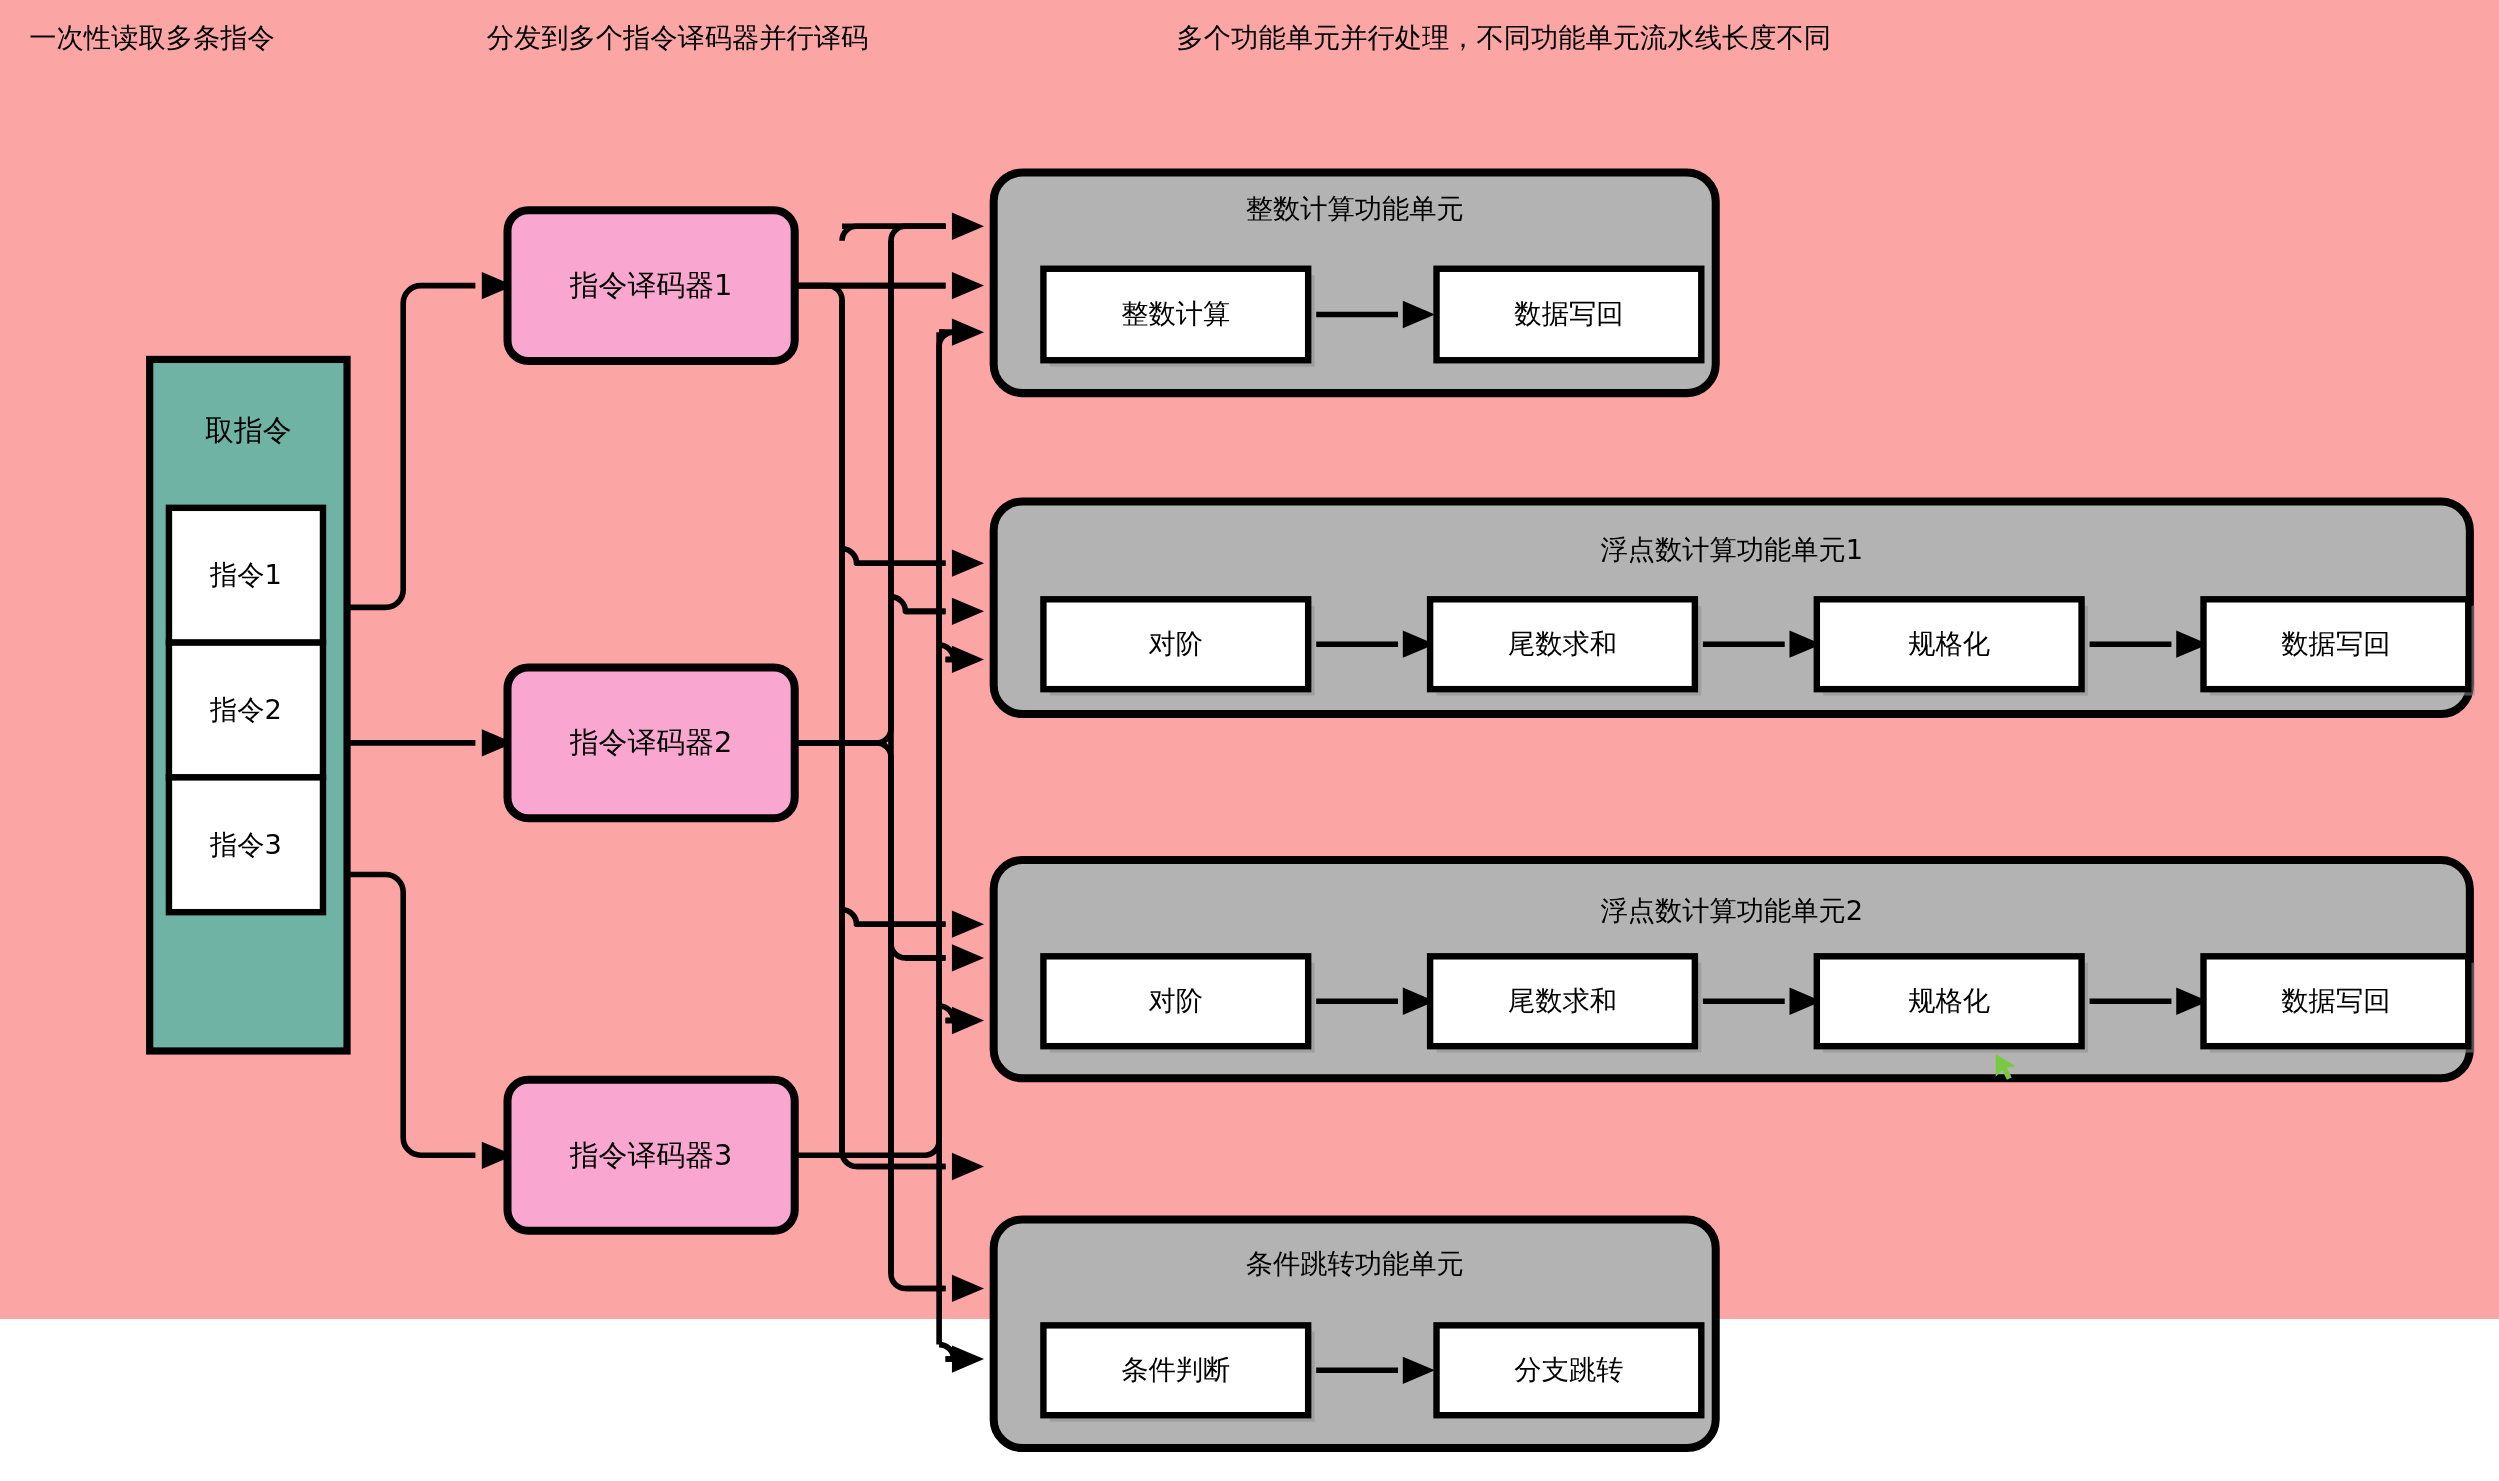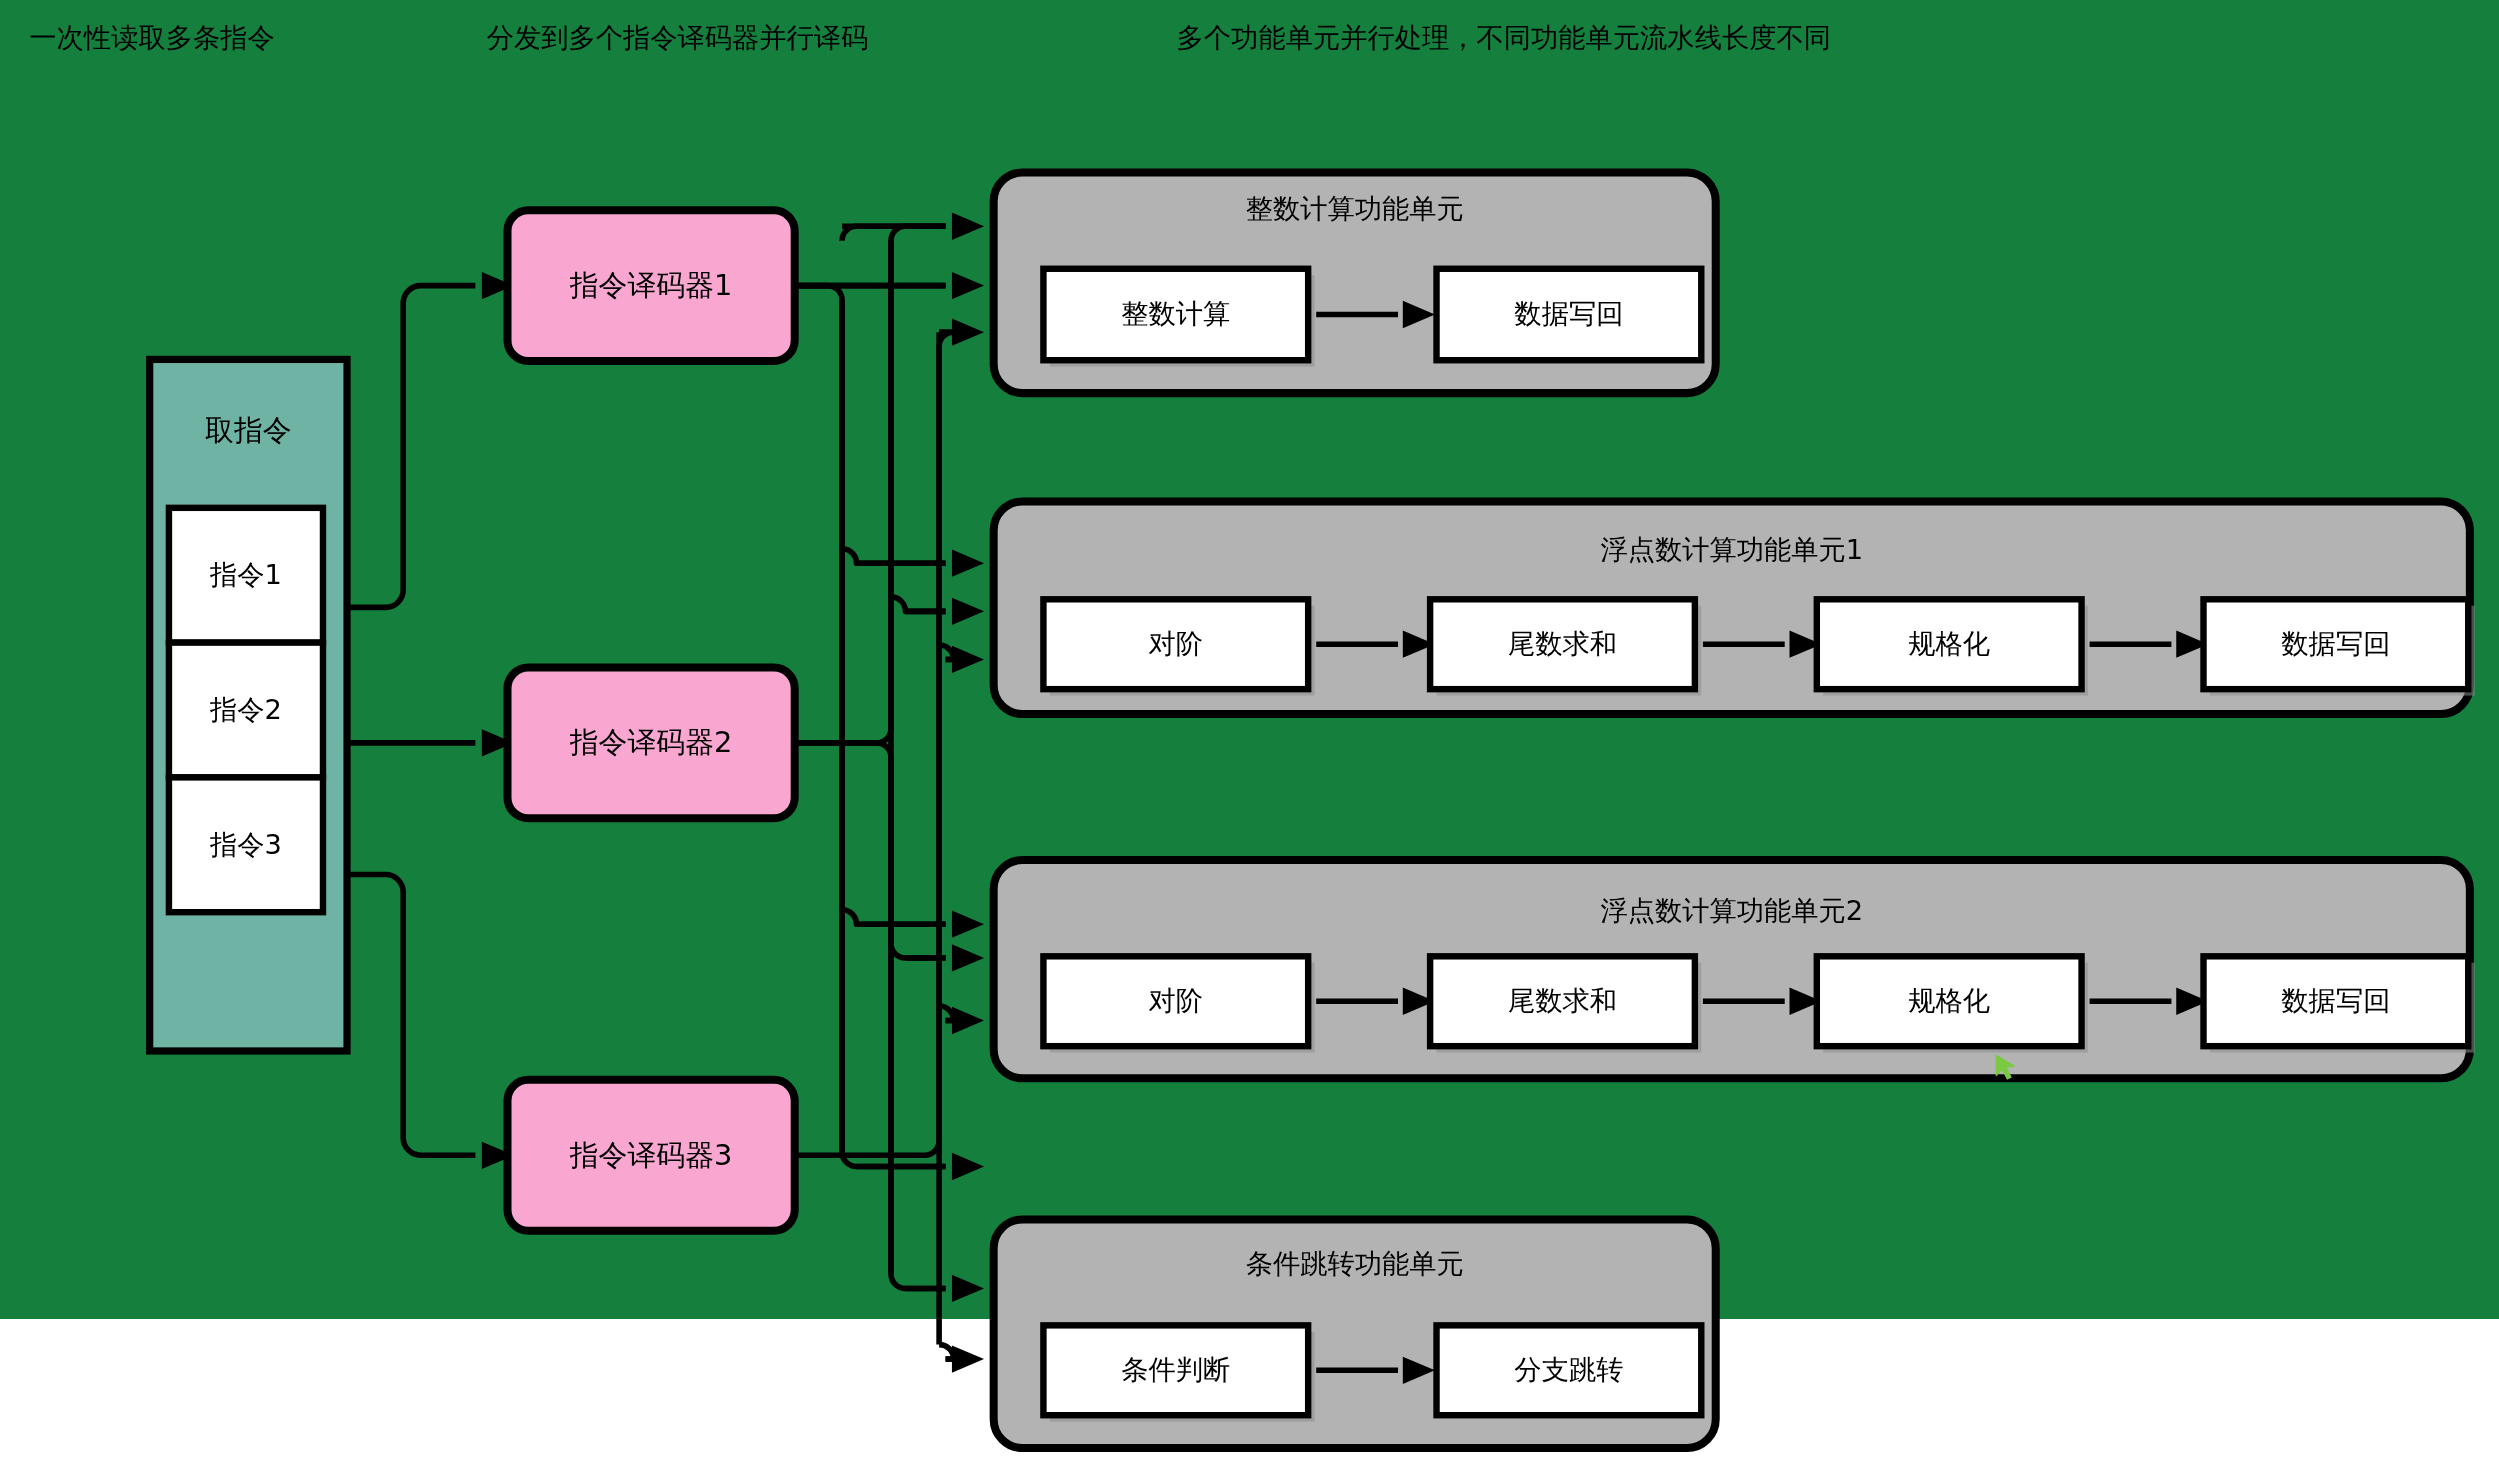--- a/index.html
+++ b/index.html
@@ -1,17 +1,17 @@
 <!DOCTYPE html>
 <html style="font-size:13px"><head>
 <meta charset="utf-8">
 <style>
   html,body{margin:0;padding:0;background:#ffffff;}
   body{width:2500px;height:1481px;font-family:"DejaVu Sans","Liberation Sans",sans-serif;overflow:hidden;}
-  #stage{position:relative;width:2500px;height:1319px;background:#15803d;}
+  #stage{position:relative;width:2500px;height:1319px;background:#fca5a5;}
   svg#diagram{position:absolute;left:0;top:0;width:2500px;height:1481px;}
 
   .caption{font-size:34px;fill:#000000;font-family:"DejaVu Sans","Liberation Sans",sans-serif;}
 
   .wire{fill:none;stroke:#000000;stroke-width:7;stroke-linecap:butt;stroke-linejoin:round;}
   .arrowhead{fill:#000000;stroke:none;}
 
   .fetch-block{fill:#6fb3a5;stroke:#000000;stroke-width:9;}
   .instr-box{fill:#ffffff;stroke:#000000;stroke-width:8;}
   .decoder-box{fill:#f9a7d1;stroke:#000000;stroke-width:10;}

